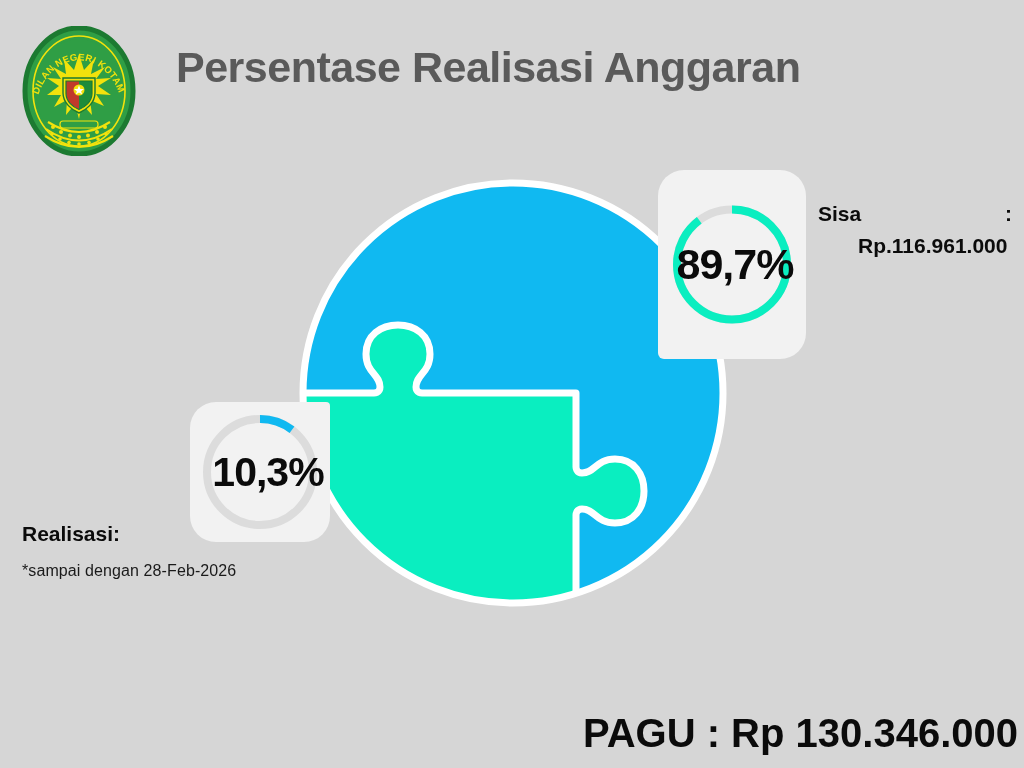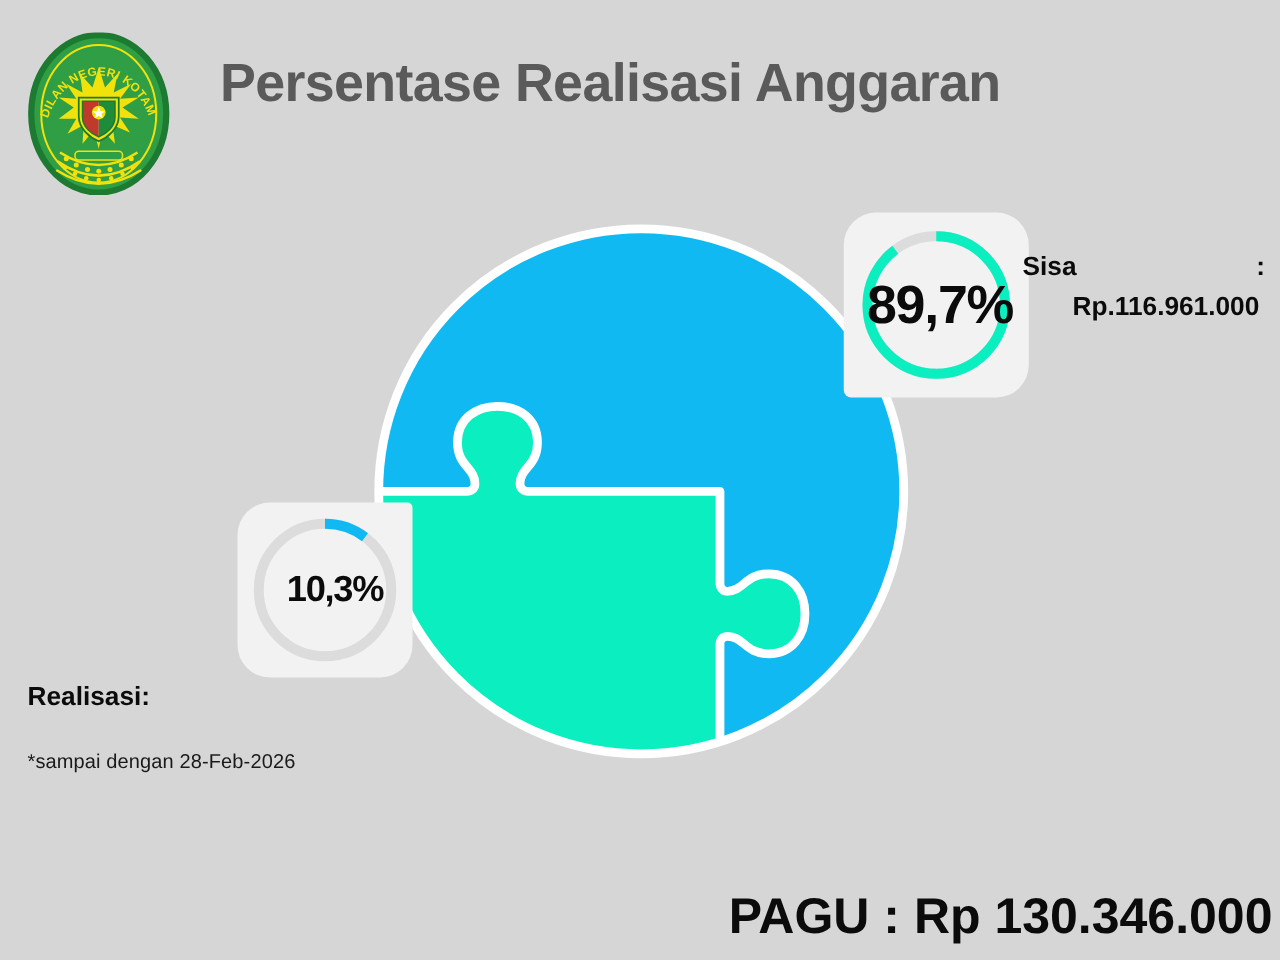--- a/index.html
+++ b/index.html
@@ -30,49 +30,49 @@
   
   .puzzle { position:absolute; left:288px; top:168px; width:450px; height:450px; }
   .puzzle svg { display:block; width:450px; height:450px; overflow:visible; }
 
   
   .pct-card {
     position:absolute;
     background:#f2f2f2;
     border-radius:26px;
   }
-  .pct-card.sisa   { left:658px; top:170px; width:148px; height:148px; border-bottom-left-radius:6px;margin-left:17px; }
+  .pct-card.sisa   { left:658px; top:170px; width:148px; height:189px; border-bottom-left-radius:6px; }
   .pct-card.real   { left:190px; top:402px; width:140px; height:140px; border-top-right-radius:4px; }
 
   .donut { position:absolute; left:0; top:0; width:100%; height:100%; }
   .donut svg { display:block; width:100%; height:100%; }
 
   .pct-label {
     position:absolute; left:0; top:0; width:100%; height:100%;
     display:flex; align-items:center; justify-content:center;
     color:#0b0b0b; font-weight:bold; letter-spacing:-1px;
   }
   .pct-card.sisa .pct-label { font-size:43px; padding-left:6px; }
-  .pct-card.real .pct-label { font-size:29px; padding-left:16px; }
+  .pct-card.real .pct-label { font-size:41px; padding-left:16px; }
 
   
   .info-right {
     position:absolute; left:818px; top:198px; width:194px;
     color:#0b0b0b; font-weight:bold; font-size:21px; line-height:1.5;
   }
   .info-right .row { display:flex; justify-content:space-between; align-items:flex-start; }
   .info-right .amount { white-space:nowrap;margin-left:40px; }
 
   
   .info-left {
-    position:absolute; left:22px; top:542px; width:330px;
+    position:absolute; left:22px; top:518px; width:330px;
     color:#0b0b0b; font-weight:bold; font-size:21px; line-height:1.52;
   }
   .info-left .note {
-    font-weight:normal; font-size:16px; margin-top:24px; color:#1a1a1a;
+    font-weight:normal; font-size:16px; margin-top:9px; color:#1a1a1a;
     letter-spacing:0.1px;
   }
 
   
   .pagu {
     position:absolute; right:6px; bottom:12px;
     color:#0b0b0b; font-weight:bold; font-size:40px;
     letter-spacing:0px; white-space:nowrap;margin-top:21px;
   }
 </style>

